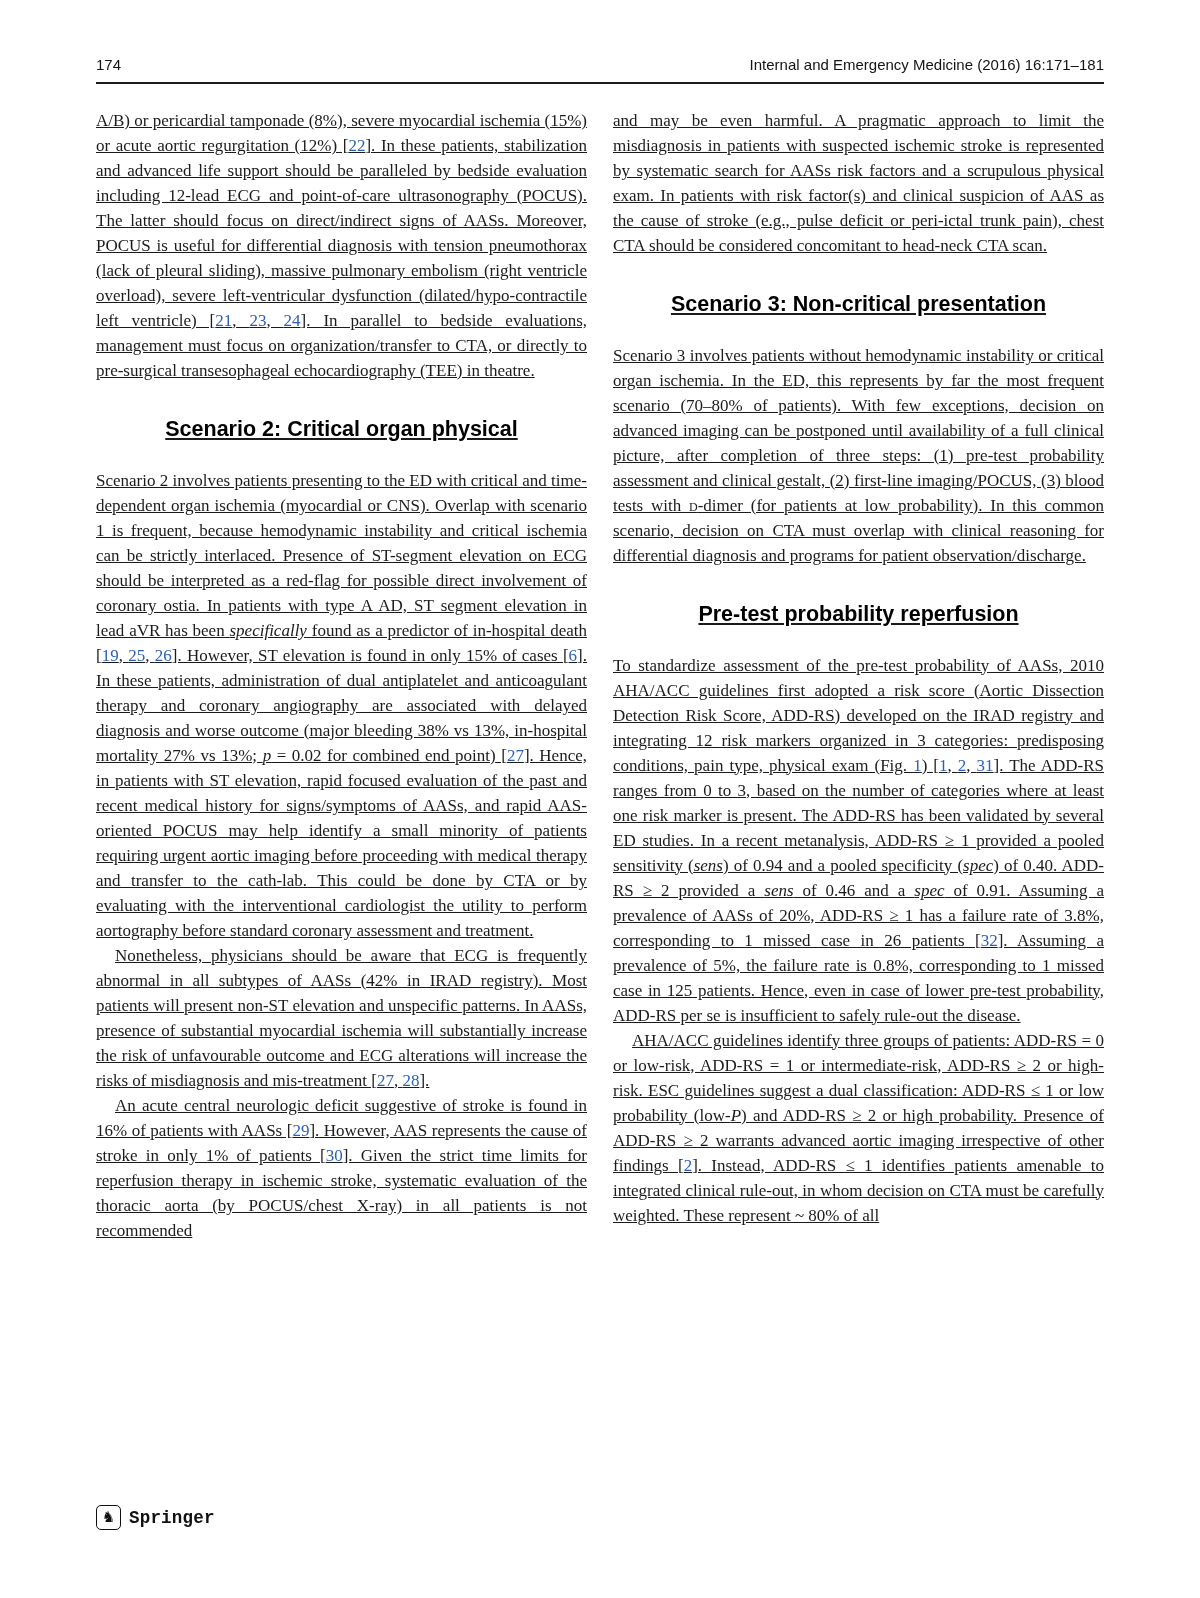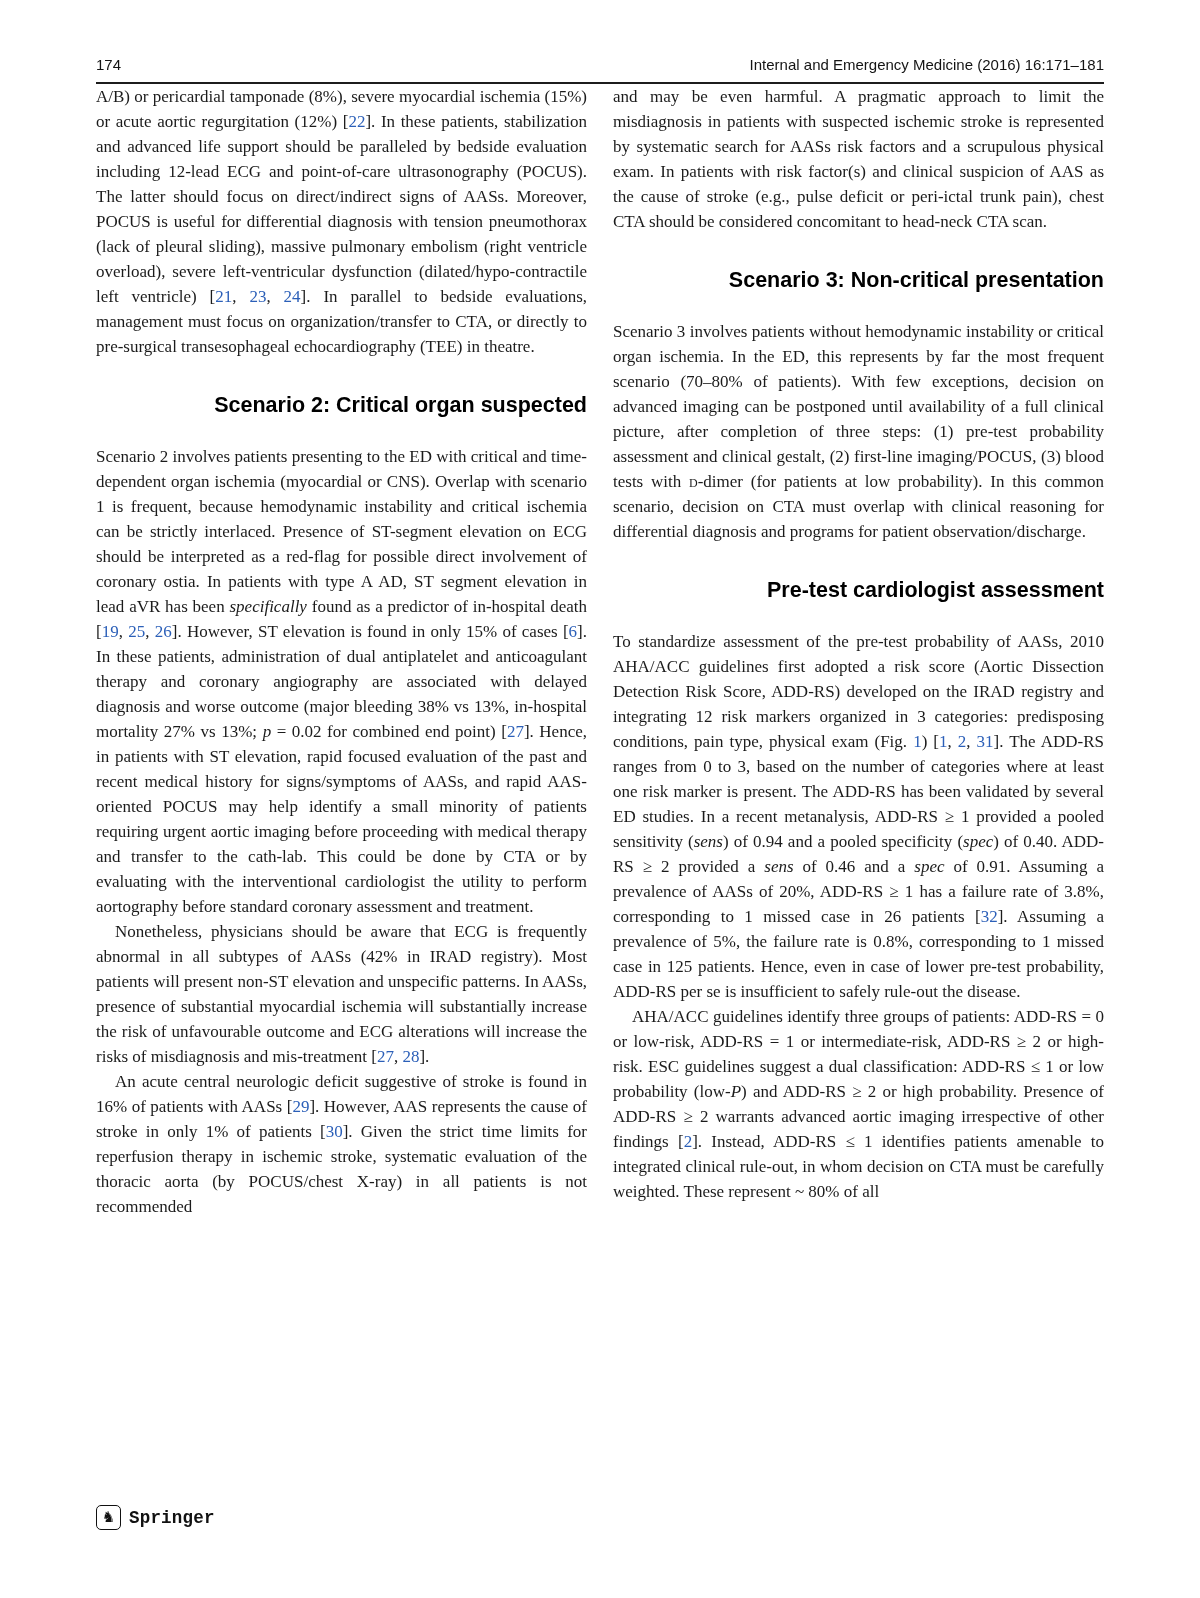--- a/index.html
+++ b/index.html
@@ -25,38 +25,40 @@
     font-size: 15px;
     color: #141414;
   }
   .rule {
     border-bottom: 2px solid #1c1c1c;
     margin-top: 9px;
   }
   .columns {
     display: flex;
     gap: 26px;
+    margin-top: 24px;
+    text-decoration: underline;
   }
   .column {
     flex: 1 1 0;
     font-size: 17px;
     line-height: 25px;
     text-align: justify;
     hyphens: auto;
     -webkit-hyphens: auto;
   }
   .para { margin: 0; }
   .para.indent { text-indent: 19px; }
   .section-heading {
     font-family: "Liberation Sans", sans-serif;
     font-weight: 700;
     font-size: 21.5px;
     line-height: 1.2;
     color: #000000;
-    text-align: right;
+    text-align: center;
     margin: 34px 0 25px 0;
   }
   .cite {
     color: var(--link-color, #2b5fb8);
     text-decoration: none;
   }
   em { font-style: italic; }
   .smallcaps { font-variant: small-caps; }
   .footer {
     position: absolute;
@@ -95,30 +97,30 @@
   <div class="running-head">
     <span>174</span>
     <span>Internal and Emergency Medicine (2016) 16:171–181</span>
   </div>
 
   <div class="rule"></div>
 
   <div class="columns">
     <div class="column">
         <p class="para">A/B) or pericardial tamponade (8%), severe myocardial ischemia (15%) or acute aortic regurgitation (12%) [<a class="cite" href="#">22</a>]. In these patients, stabilization and advanced life support should be paralleled by bedside evaluation including 12-lead ECG and point-of-care ultrasonography (POCUS). The latter should focus on direct/indirect signs of AASs. Moreover, POCUS is useful for differential diagnosis with tension pneumothorax (lack of pleural sliding), massive pulmonary embolism (right ventricle overload), severe left-ventricular dysfunction (dilated/hypo-contractile left ventricle) [<a class="cite" href="#">21</a>, <a class="cite" href="#">23</a>, <a class="cite" href="#">24</a>]. In parallel to bedside evaluations, management must focus on organization/transfer to CTA, or directly to pre-surgical transesophageal echocardiography (TEE) in theatre.</p>
-        <h2 class="section-heading">Scenario 2: Critical organ suspected</h2>
+        <h2 class="section-heading">Scenario 2: Critical organ physical</h2>
         <p class="para">Scenario 2 involves patients presenting to the ED with critical and time-dependent organ ischemia (myocardial or CNS). Overlap with scenario 1 is frequent, because hemodynamic instability and critical ischemia can be strictly interlaced. Presence of ST-segment elevation on ECG should be interpreted as a red-flag for possible direct involvement of coronary ostia. In patients with type A AD, ST segment elevation in lead aVR has been <em>specifically</em> found as a predictor of in-hospital death [<a class="cite" href="#">19</a>, <a class="cite" href="#">25</a>, <a class="cite" href="#">26</a>]. However, ST elevation is found in only 15% of cases [<a class="cite" href="#">6</a>]. In these patients, administration of dual antiplatelet and anticoagulant therapy and coronary angiography are associated with delayed diagnosis and worse outcome (major bleeding 38% vs 13%, in-hospital mortality 27% vs 13%; <em>p</em> = 0.02 for combined end point) [<a class="cite" href="#">27</a>]. Hence, in patients with ST elevation, rapid focused evaluation of the past and recent medical history for signs/symptoms of AASs, and rapid AAS-oriented POCUS may help identify a small minority of patients requiring urgent aortic imaging before proceeding with medical therapy and transfer to the cath-lab. This could be done by CTA or by evaluating with the interventional cardiologist the utility to perform aortography before standard coronary assessment and treatment.</p>
         <p class="para indent">Nonetheless, physicians should be aware that ECG is frequently abnormal in all subtypes of AASs (42% in IRAD registry). Most patients will present non-ST elevation and unspecific patterns. In AASs, presence of substantial myocardial ischemia will substantially increase the risk of unfavourable outcome and ECG alterations will increase the risks of misdiagnosis and mis-treatment [<a class="cite" href="#">27</a>, <a class="cite" href="#">28</a>].</p>
         <p class="para indent">An acute central neurologic deficit suggestive of stroke is found in 16% of patients with AASs [<a class="cite" href="#">29</a>]. However, AAS represents the cause of stroke in only 1% of patients [<a class="cite" href="#">30</a>]. Given the strict time limits for reperfusion therapy in ischemic stroke, systematic evaluation of the thoracic aorta (by POCUS/chest X-ray) in all patients is not recommended</p>
       </div>
     <div class="column">
         <p class="para">and may be even harmful. A pragmatic approach to limit the misdiagnosis in patients with suspected ischemic stroke is represented by systematic search for AASs risk factors and a scrupulous physical exam. In patients with risk factor(s) and clinical suspicion of AAS as the cause of stroke (e.g., pulse deficit or peri-ictal trunk pain), chest CTA should be considered concomitant to head-neck CTA scan.</p>
         <h2 class="section-heading">Scenario 3: Non-critical presentation</h2>
         <p class="para">Scenario 3 involves patients without hemodynamic instability or critical organ ischemia. In the ED, this represents by far the most frequent scenario (70–80% of patients). With few exceptions, decision on advanced imaging can be postponed until availability of a full clinical picture, after completion of three steps: (1) pre-test probability assessment and clinical gestalt, (2) first-line imaging/POCUS, (3) blood tests with <span class="smallcaps">d</span>-dimer (for patients at low probability). In this common scenario, decision on CTA must overlap with clinical reasoning for differential diagnosis and programs for patient observation/discharge.</p>
-        <h2 class="section-heading">Pre-test cardiologist assessment</h2>
+        <h2 class="section-heading">Pre-test probability reperfusion</h2>
         <p class="para">To standardize assessment of the pre-test probability of AASs, 2010 AHA/ACC guidelines first adopted a risk score (Aortic Dissection Detection Risk Score, ADD-RS) developed on the IRAD registry and integrating 12 risk markers organized in 3 categories: predisposing conditions, pain type, physical exam (Fig. <a class="cite" href="#">1</a>) [<a class="cite" href="#">1</a>, <a class="cite" href="#">2</a>, <a class="cite" href="#">31</a>]. The ADD-RS ranges from 0 to 3, based on the number of categories where at least one risk marker is present. The ADD-RS has been validated by several ED studies. In a recent metanalysis, ADD-RS ≥ 1 provided a pooled sensitivity (<em>sens</em>) of 0.94 and a pooled specificity (<em>spec</em>) of 0.40. ADD-RS ≥ 2 provided a <em>sens</em> of 0.46 and a <em>spec</em> of 0.91. Assuming a prevalence of AASs of 20%, ADD-RS ≥ 1 has a failure rate of 3.8%, corresponding to 1 missed case in 26 patients [<a class="cite" href="#">32</a>]. Assuming a prevalence of 5%, the failure rate is 0.8%, corresponding to 1 missed case in 125 patients. Hence, even in case of lower pre-test probability, ADD-RS per se is insufficient to safely rule-out the disease.</p>
         <p class="para indent">AHA/ACC guidelines identify three groups of patients: ADD-RS = 0 or low-risk, ADD-RS = 1 or intermediate-risk, ADD-RS ≥ 2 or high-risk. ESC guidelines suggest a dual classification: ADD-RS ≤ 1 or low probability (low-<em>P</em>) and ADD-RS ≥ 2 or high probability. Presence of ADD-RS ≥ 2 warrants advanced aortic imaging irrespective of other findings [<a class="cite" href="#">2</a>]. Instead, ADD-RS ≤ 1 identifies patients amenable to integrated clinical rule-out, in whom decision on CTA must be carefully weighted. These represent ~ 80% of all</p>
       </div>
   </div>
 
   <div class="footer">
     <span class="logo-box">♞</span>
     <span class="publisher-name">Springer</span>
   </div>
 

